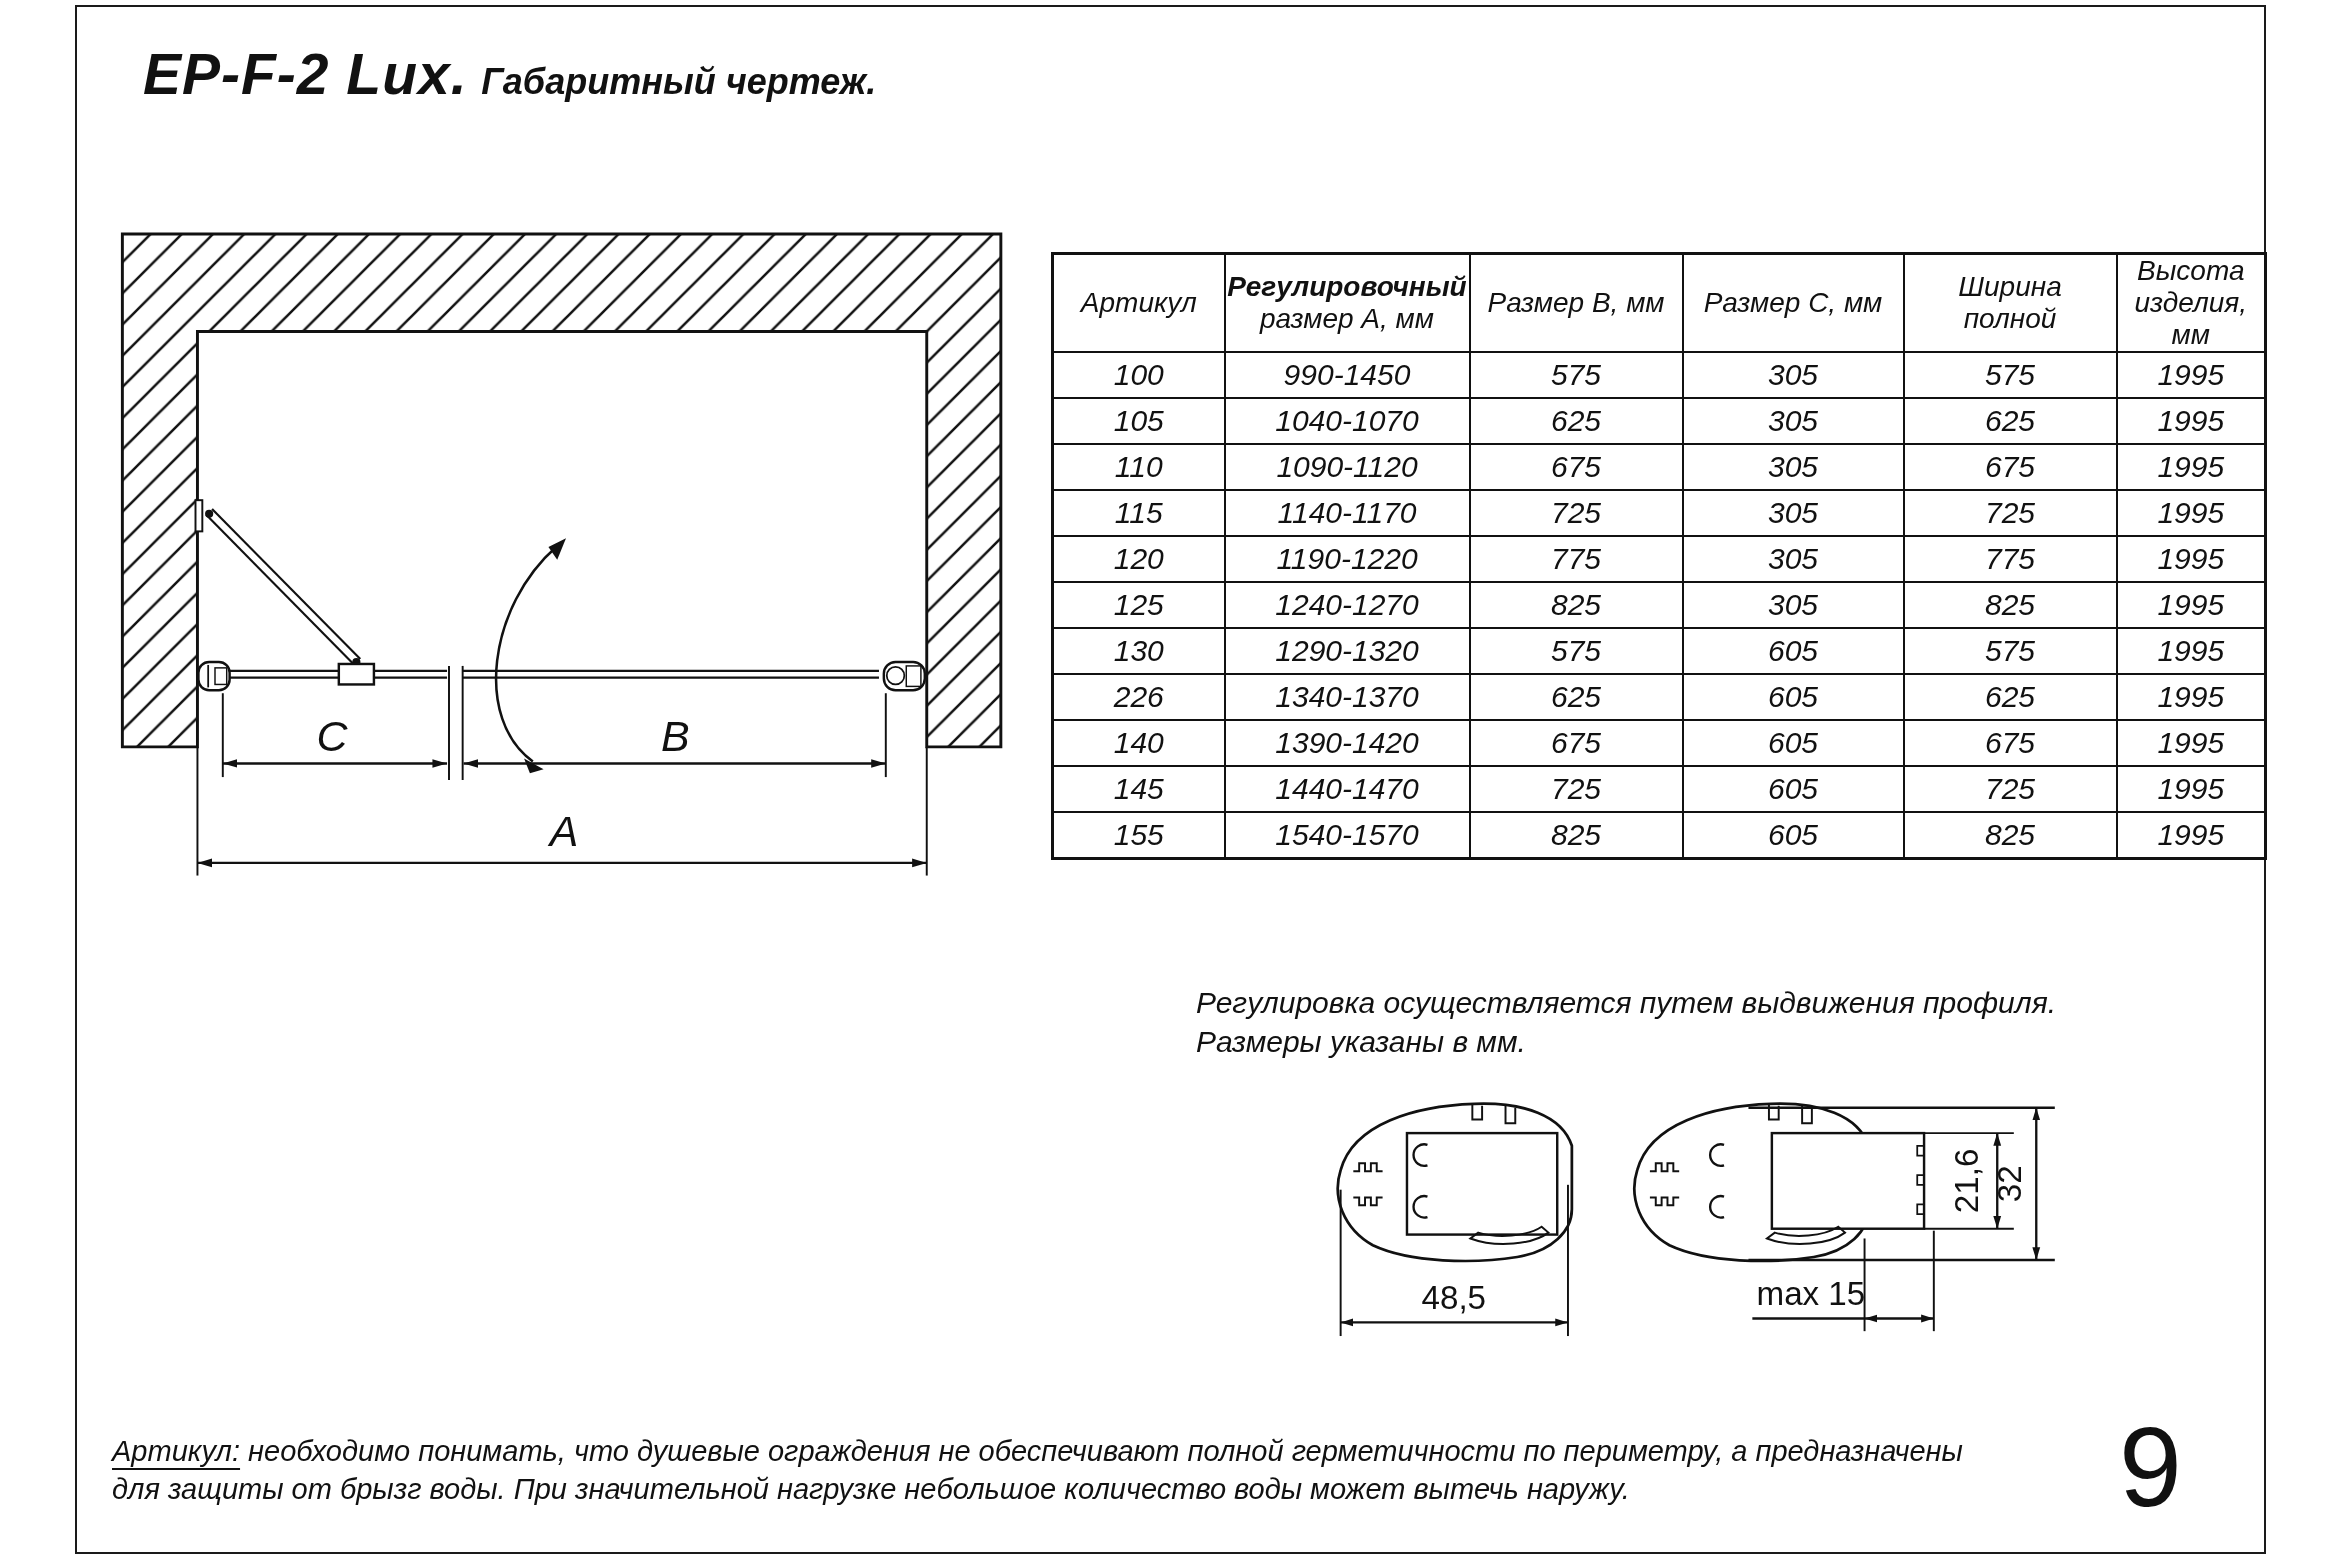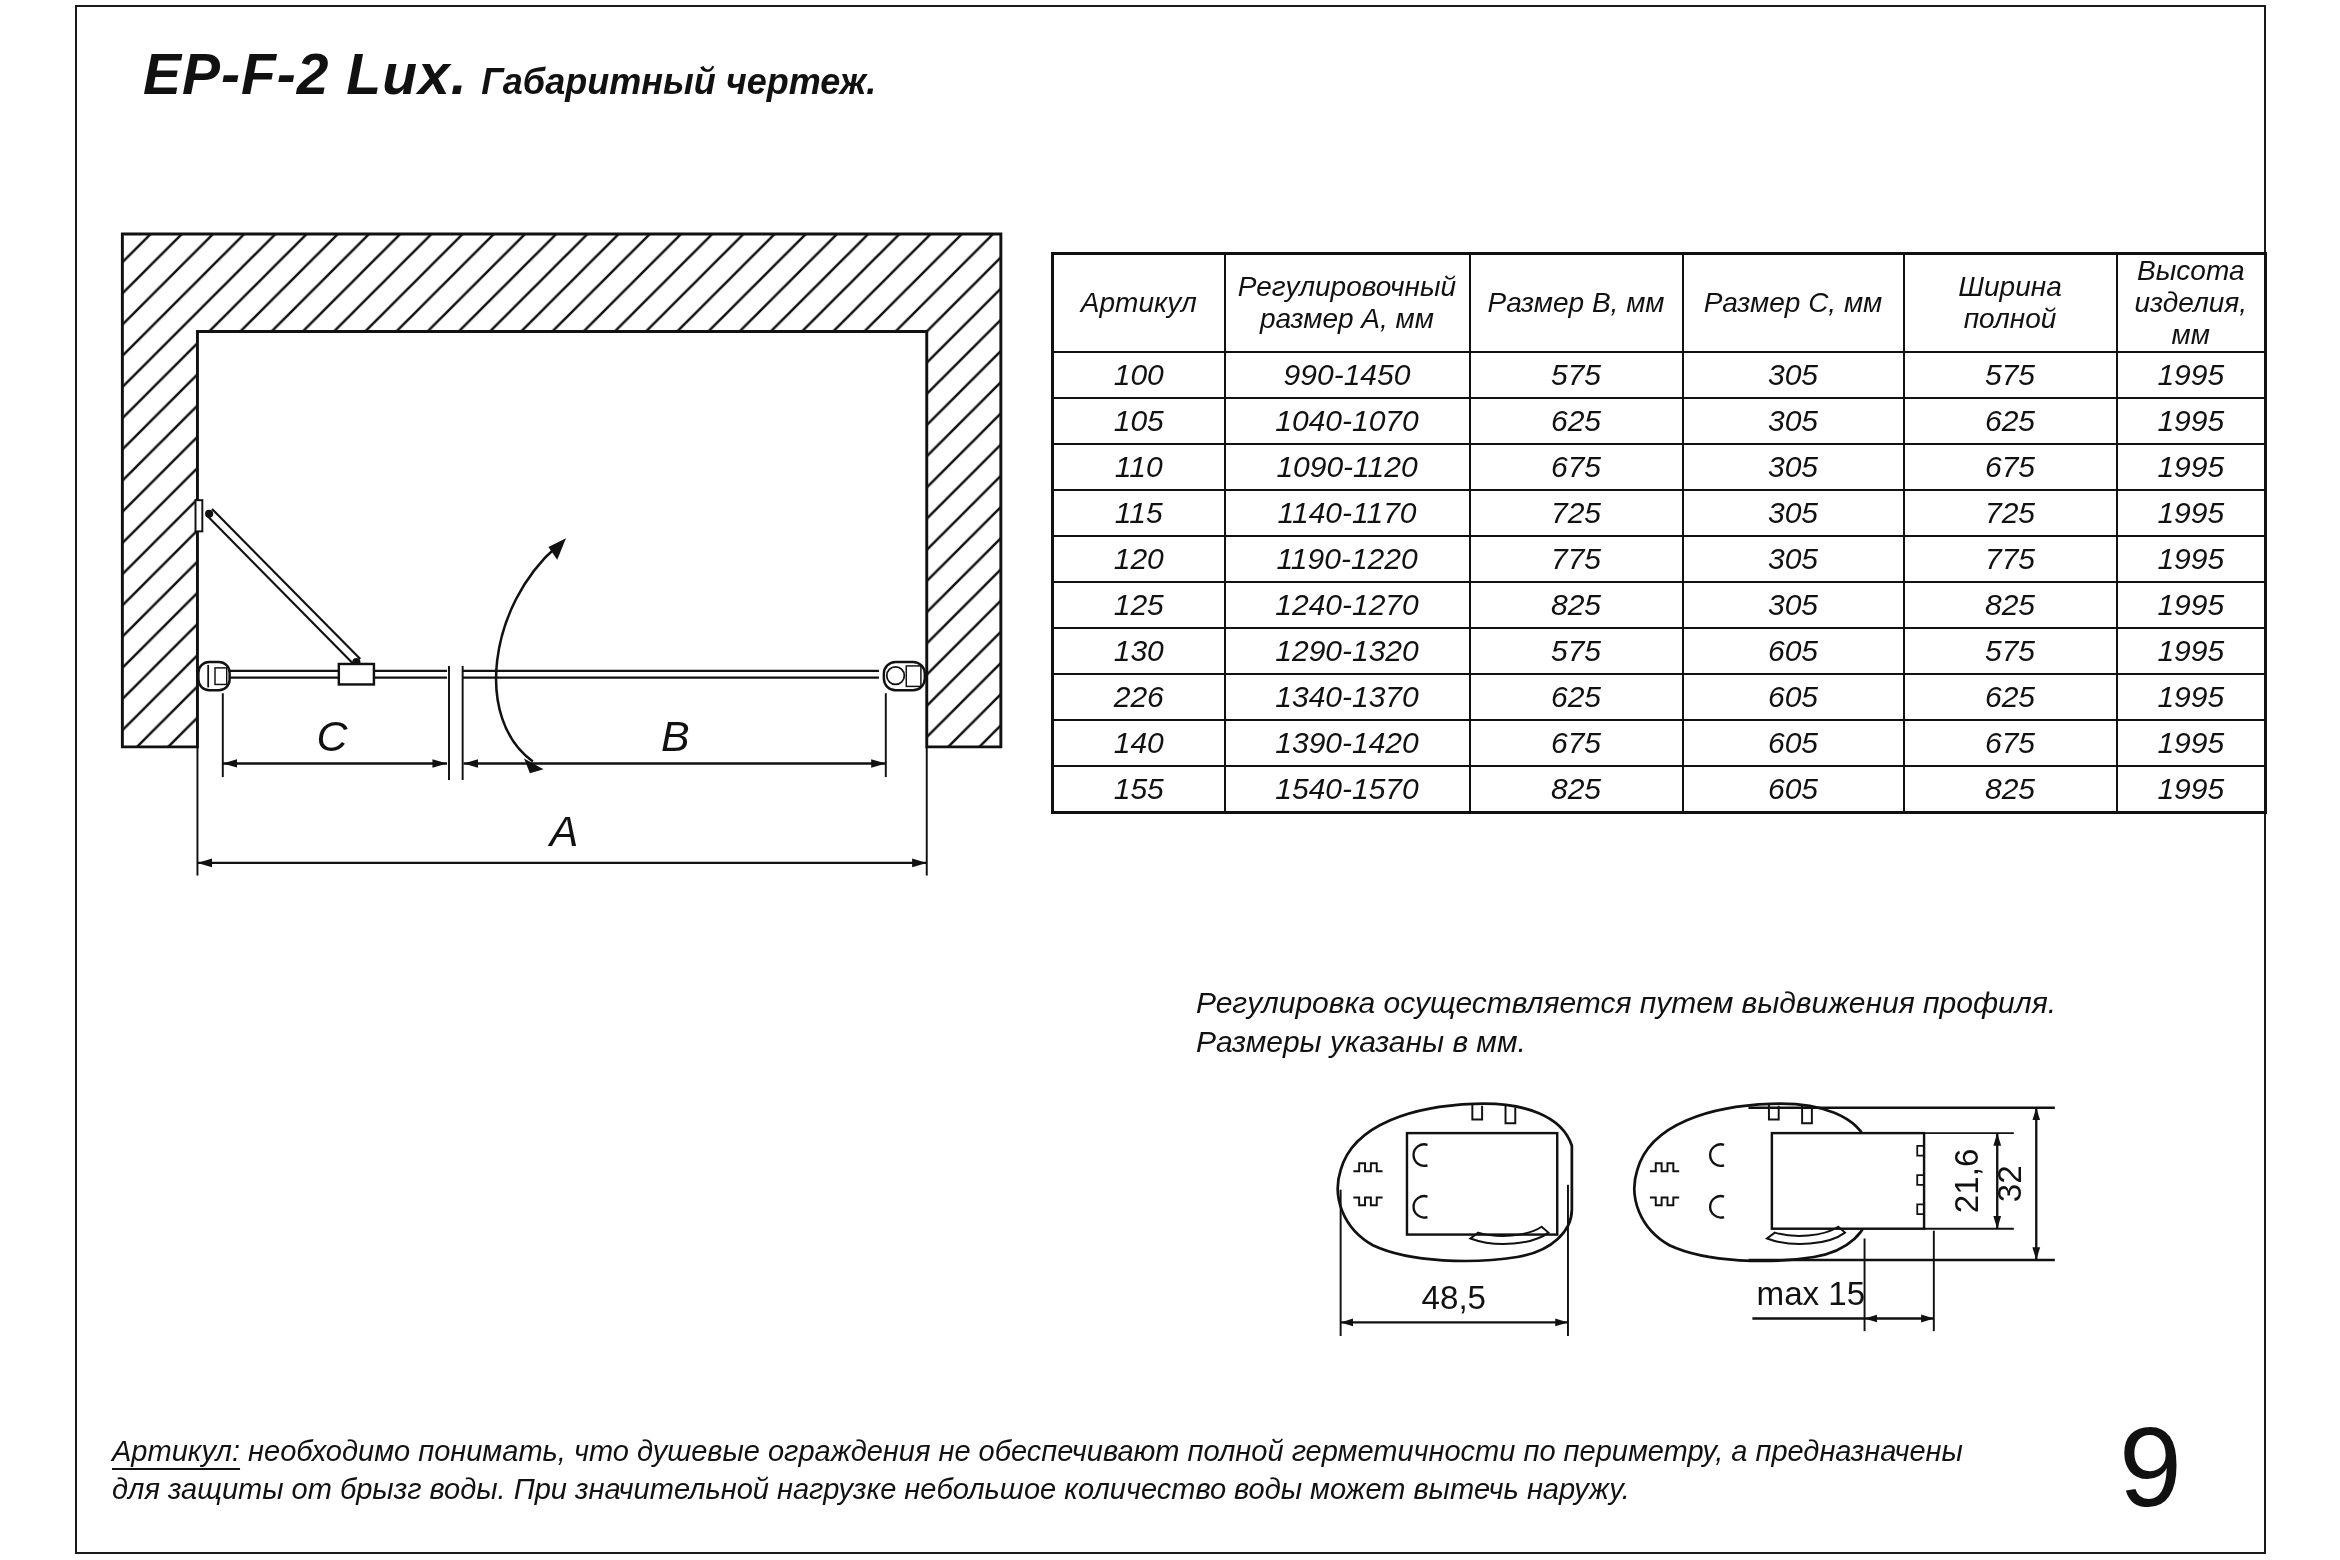--- a/index.html
+++ b/index.html
@@ -11,21 +11,21 @@
   .title{position:absolute;left:143px;top:41px;white-space:nowrap;}
   .title .model{font-style:italic;font-size:57px;font-weight:bold;letter-spacing:1px;}
   .title .sub{font-style:italic;font-size:36px;font-weight:bold;margin-left:13.7px;}
   
   table.spec{position:absolute;left:1051px;top:252px;border-collapse:collapse;
              table-layout:fixed;width:1212px;border:3.9px solid #111;}
   table.spec th,table.spec td{border:2.4px solid #111;text-align:center;vertical-align:middle;
              font-style:italic;padding:0;}
   table.spec th{height:90px;font-size:28px;font-weight:normal;line-height:32px;}
   table.spec td{height:44px;font-size:30px;}
-  table.spec .hb{font-weight:normal;}
+  table.spec .hb{font-weight:bold;}
   
   .notes{position:absolute;right:285px;top:983px;text-align:left;
          font-style:italic;font-size:30px;line-height:39px;}
   
   .warning{position:absolute;left:112px;top:1432px;font-style:italic;font-size:29px;
            line-height:38px;white-space:nowrap;}
   .warn-label{text-decoration:underline;text-underline-offset:6.8px;}
   
   .pagenum{position:absolute;left:2087px;top:1402px;width:127px;text-align:center;
            font-size:113px;font-weight:normal;}
@@ -205,20 +205,28 @@
           <td>605</td>
           <td>625</td>
           <td>1995</td>
         </tr>
         <tr>
           <td>140</td>
           <td>1390-1420</td>
           <td>675</td>
           <td>605</td>
           <td>675</td>
+          <td>1995</td>
+        </tr>
+        <tr>
+          <td>145</td>
+          <td>1440-1470</td>
+          <td>725</td>
+          <td>605</td>
+          <td>725</td>
           <td>1995</td>
         </tr>
         <tr>
           <td>155</td>
           <td>1540-1570</td>
           <td>825</td>
           <td>605</td>
           <td>825</td>
           <td>1995</td>
         </tr>

